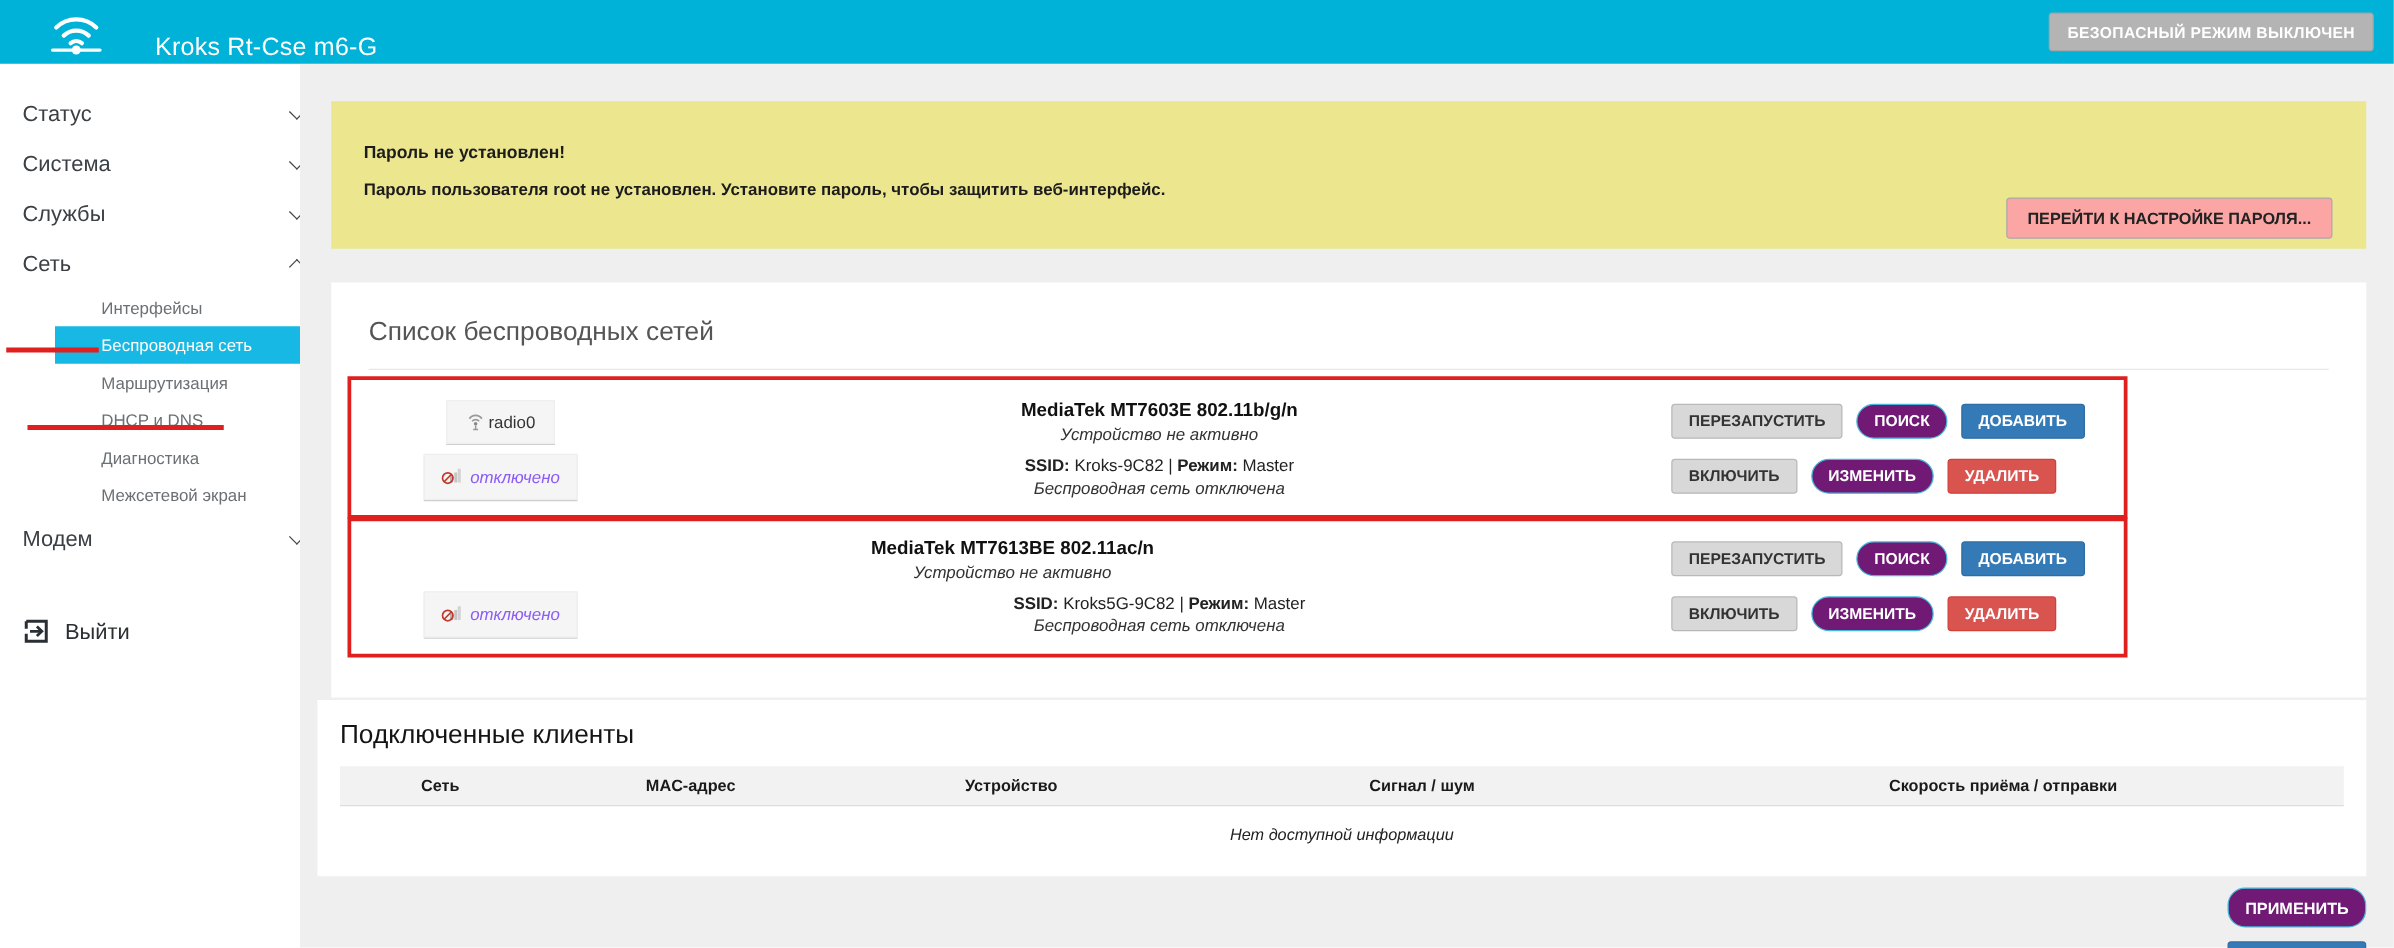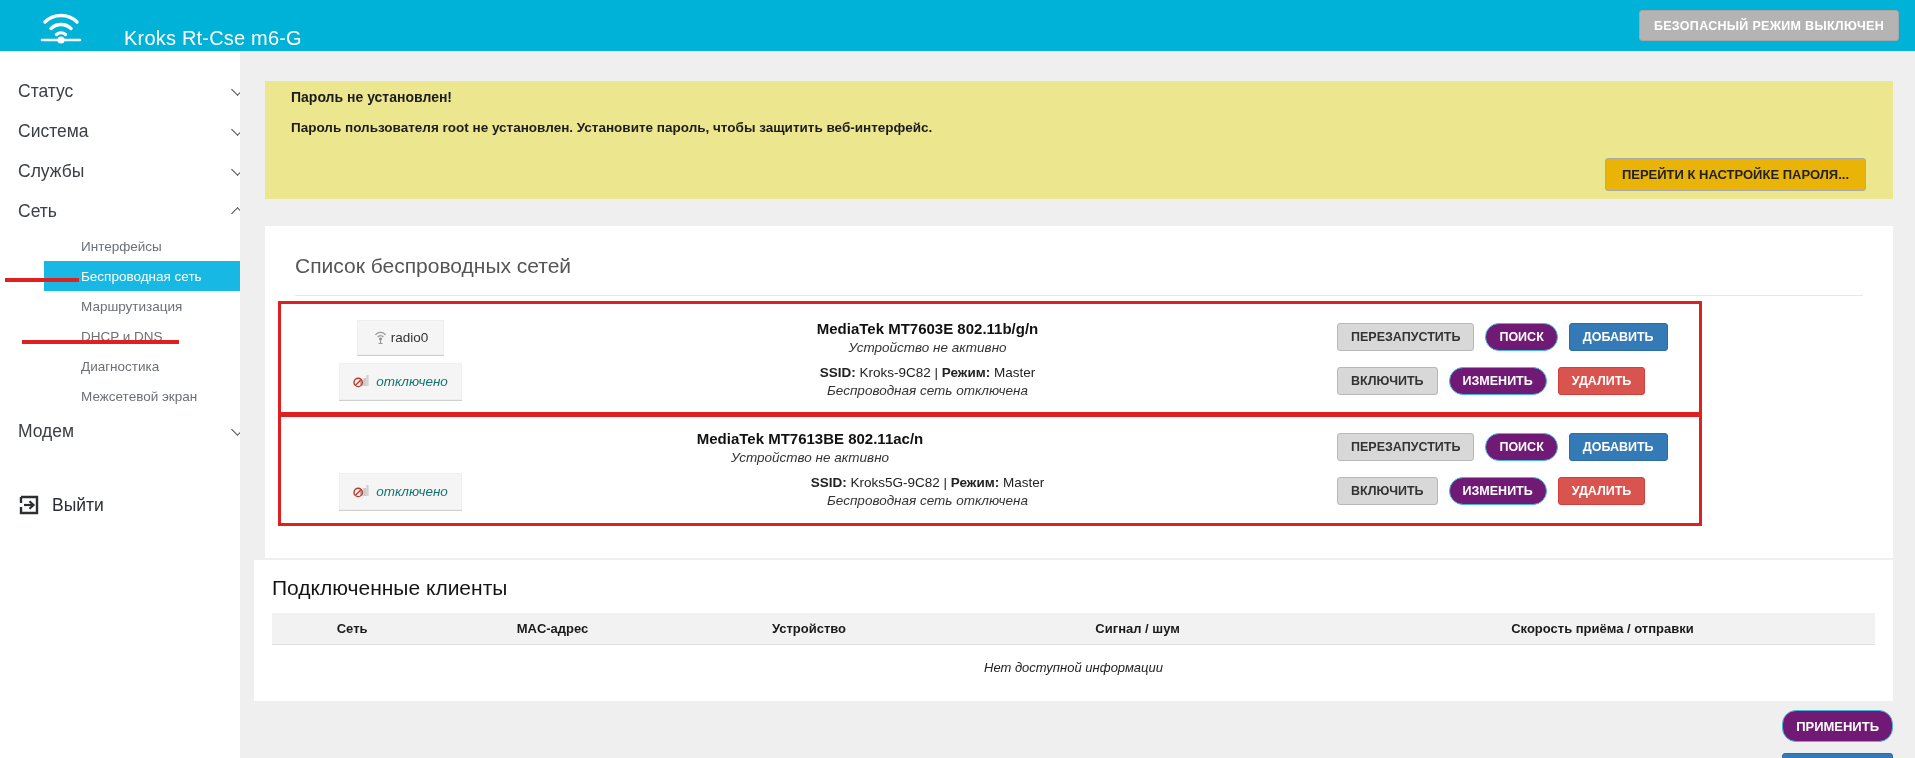--- a/index.html
+++ b/index.html
@@ -35,45 +35,45 @@
   .ann-underline-network { left:5px; top:227px; width:74px; height:4px; }
   .ann-underline-wireless { left:22px; top:289px; width:157px; height:4px; }
   .ann-box { position:absolute; border:3px solid #e01f1f; background:transparent;
     pointer-events:none; z-index:6; }
 
   
   .content { position:absolute; left:240px; top:51px; width:1675px; height:707px;
     background:#efefef; }
 
   .banner { position:absolute; left:25px; right:22px; top:30px; height:118px;
-    background:#ece68f; padding:8px 26px; }
+    background:#ece68f; padding:32px 26px; }
   .banner-title { font-size:14px; font-weight:bold; color:#1c1c1c; }
   .banner-msg { margin-top:15px; font-size:13.5px; font-weight:bold; color:#1c1c1c; }
   .banner-btn { position:absolute; right:27px; bottom:8px; height:33px; padding:0 16px;
-    background:#eab308; border:1px solid #a9a9a9; border-radius:3px;
+    background:#fca5a5; border:1px solid #a9a9a9; border-radius:3px;
     font-size:13px; font-weight:bold; color:#222; cursor:pointer; }
 
   .card1 { position:absolute; left:25px; right:22px; top:175px; height:332px; background:#fff; }
   .card1-title { padding:28px 0 0 30px; font-size:21px; color:#555; }
   .card1-divider { margin:17px 30px 0 30px; border-bottom:1px solid #e8e8e8; }
 
   .rows { position:absolute; left:18px; top:81px; width:1414px; }
   .radio-row { position:relative; width:1414px; padding:8px 0; }
   .radio-row + .radio-row { margin-top:6px; }
   .sub-row { display:flex; align-items:center; min-height:44px; }
   .badge-col { width:235px; display:flex; justify-content:center; }
   .info-col { flex:1; text-align:center; }
   .btn-col { width:360px; display:flex; gap:11px; align-items:center; }
 
   .radio-badge { display:inline-flex; align-items:center; gap:3px; padding:9px 15px;
     background:#f5f5f5; border:1px solid #efefef; box-shadow:0 1px 0 #cfcfcf;
     font-size:13.5px; color:#333; }
   .state-badge { display:inline-flex; align-items:center; gap:7px; padding:10px 13px;
     background:#f5f5f5; border:1px solid #efefef; box-shadow:0 1px 0 #cfcfcf;
-    font-size:13.5px; font-style:italic; color:#0f766e; }
+    font-size:13.5px; font-style:italic; color:#8b5cf6; }
 
   .dev-name { font-size:15px; font-weight:bold; color:#111; }
   .dev-status { margin-top:3px; font-size:13.5px; font-style:italic; color:#333; }
   .ssid-line { font-size:13.5px; color:#222; }
   .ssid-line .b { font-weight:bold; }
   .net-status { margin-top:3px; font-size:13.5px; font-style:italic; color:#333; }
 
   .btn { height:28px; padding:0 13px; border-radius:3px; font-size:12.5px; font-weight:bold;
     cursor:pointer; border:1px solid transparent; }
   .btn-gray { background:#d8d8d8; border-color:#b8b8b8; color:#333; }

